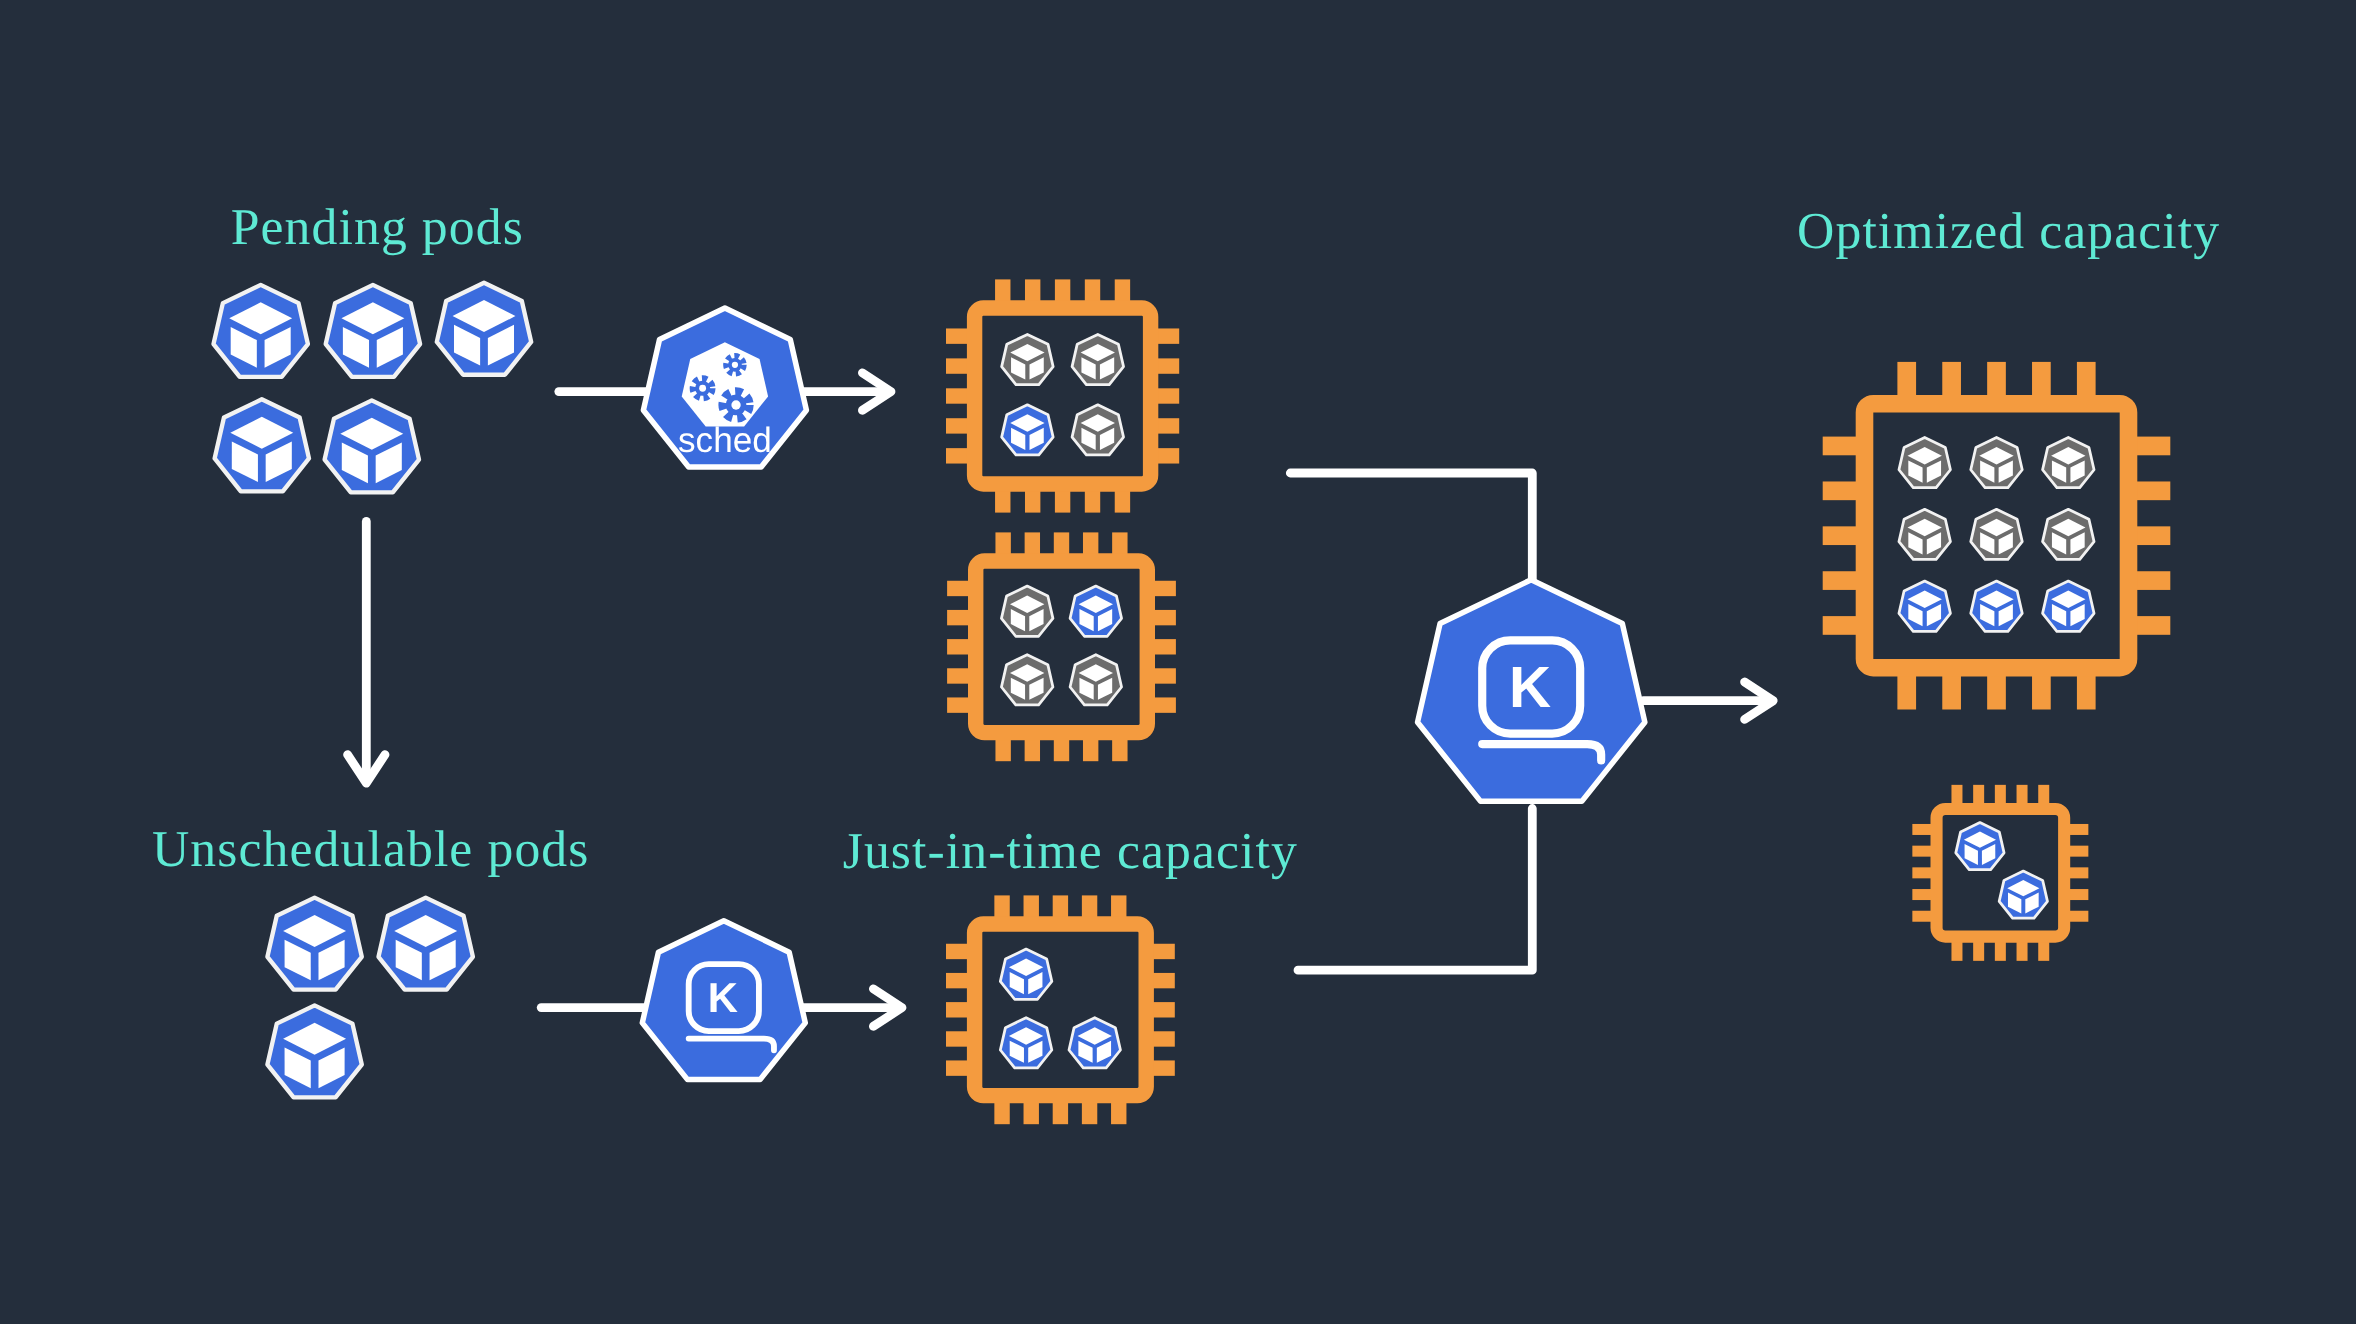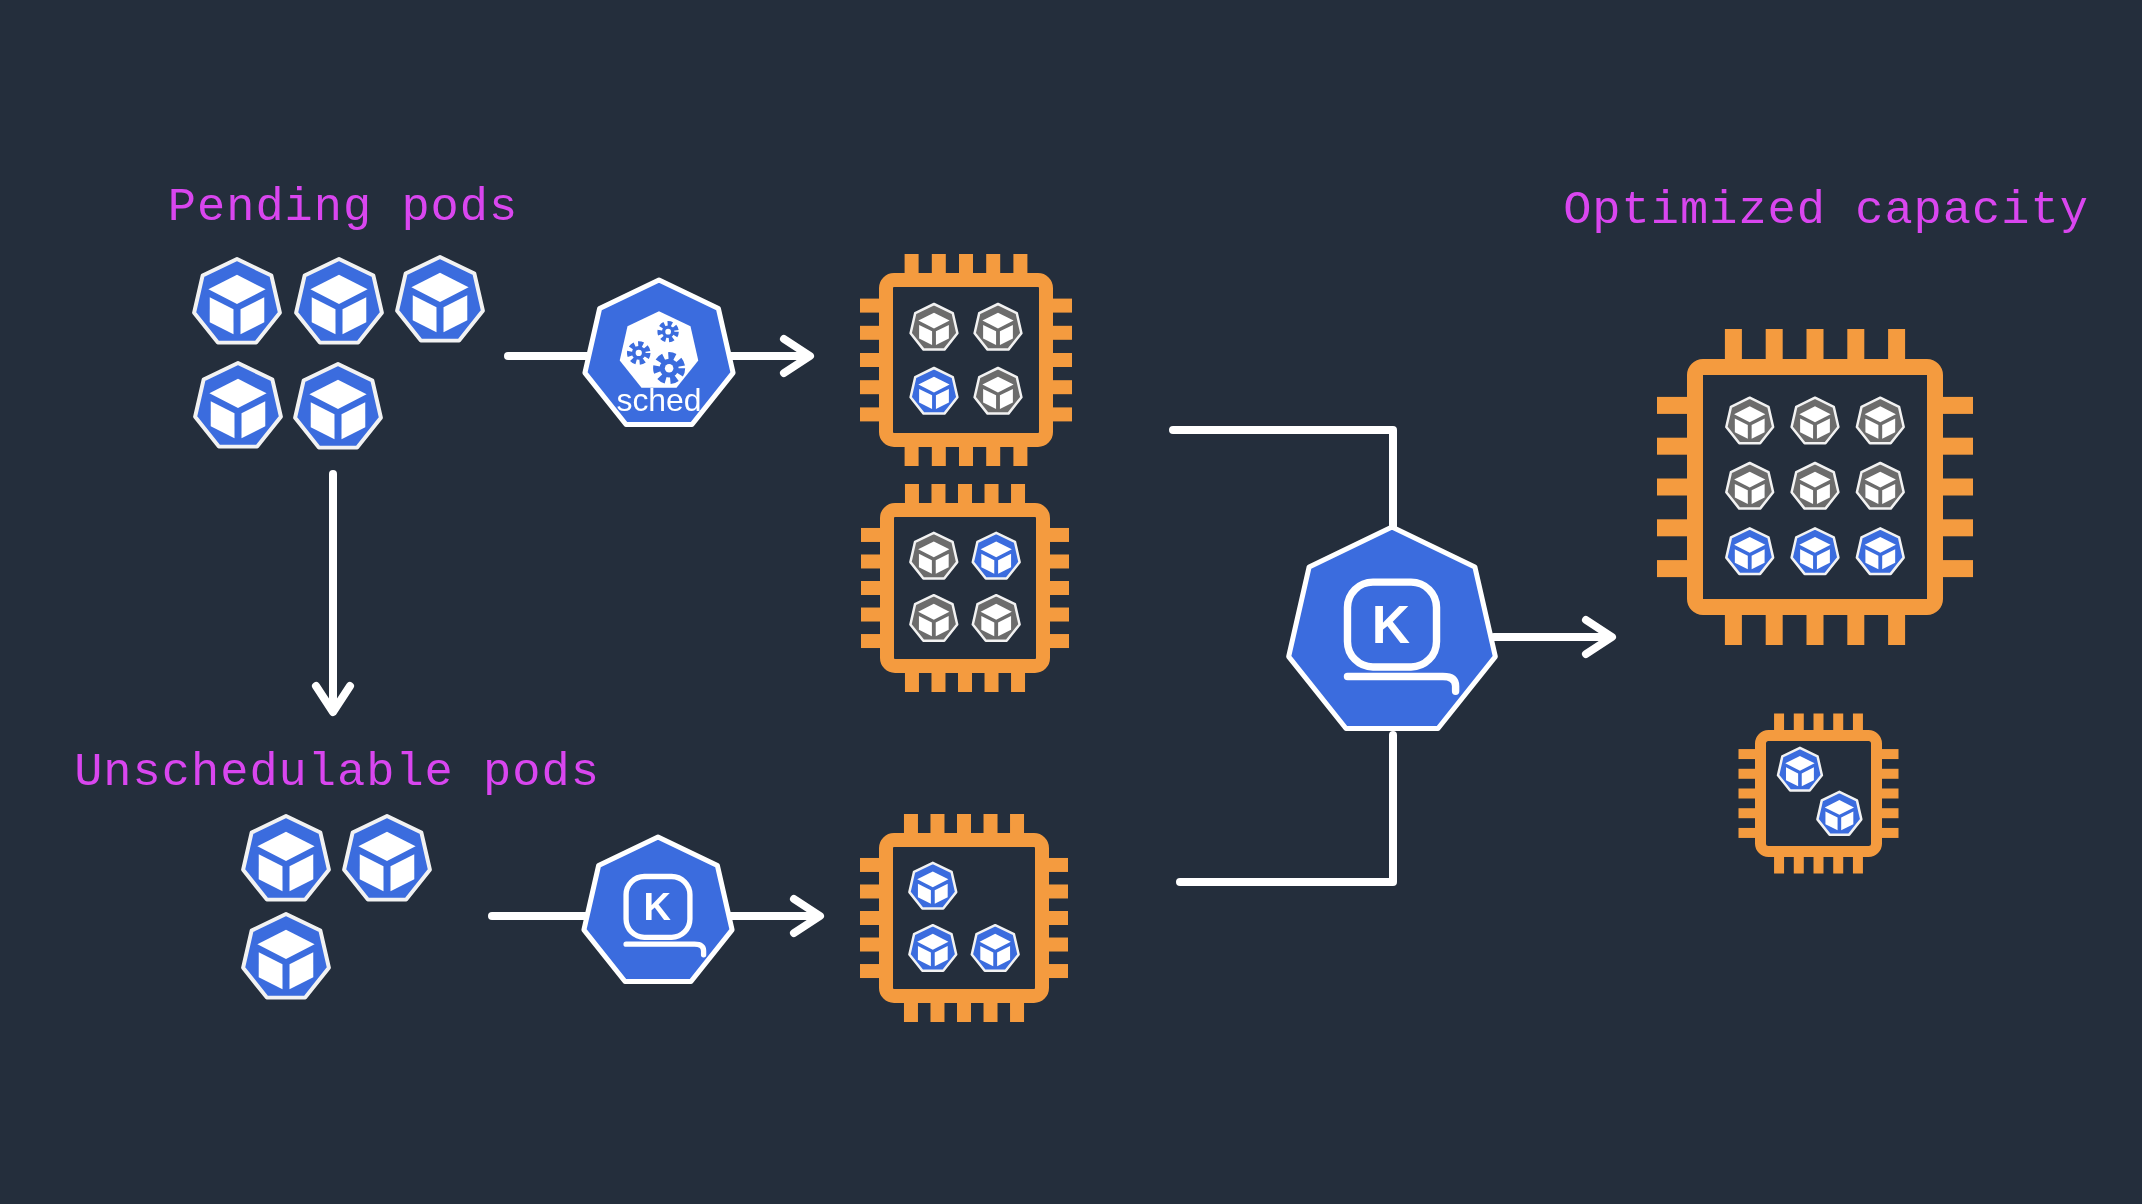--- a/index.html
+++ b/index.html
@@ -7,26 +7,26 @@
     position:relative;
     width:2142px;height:1204px;
     background:#242E3C;
     overflow:hidden;
     font-family:"Liberation Sans", sans-serif;
   }
   .layer{position:absolute;left:0;top:0;width:100%;height:100%;}
   .title{
     position:absolute;
     transform:translate(-50%,-50%);
-    color:#d946ef;
+    color:#5eead4;
     font-size:47px;
     font-weight:300;
     letter-spacing:1px;
     white-space:nowrap;
-    font-family:Liberation Mono, monospace;
+    font-family:Liberation Serif, serif;
   }
   svg.node{position:absolute;overflow:visible;}
 </style>
 </head>
 <body>
 
 <div class="stage">
   <svg class="layer" id="connector-layer" viewBox="0 0 2142 1204">
       <g>
         <path d="M 784 373 L 810 356 L 784 339" fill="none" stroke="#FFFFFF" stroke-width="8" stroke-linecap="round" stroke-linejoin="round"></path>
@@ -441,13 +441,14 @@
             <path d="M7.6 17.4 L18.4 22.8 L18.4 34.2 L7.6 28.8 Z"></path>
             <path d="M32.4 17.4 L21.6 22.8 L21.6 34.2 L32.4 28.8 Z"></path>
           </g>
         </g>
       </svg>
     </div>
 
   <div class="title" style="left: 343px; top: 207px;">Pending pods</div>
   <div class="title" style="left: 337px; top: 772px;">Unschedulable pods</div>
   <div class="title" style="left: 1826px; top: 210px;">Optimized capacity</div>
+  <div class="title" style="left: 973px; top: 774px;">Just-in-time capacity</div>
 </div>
 
 </body></html>

